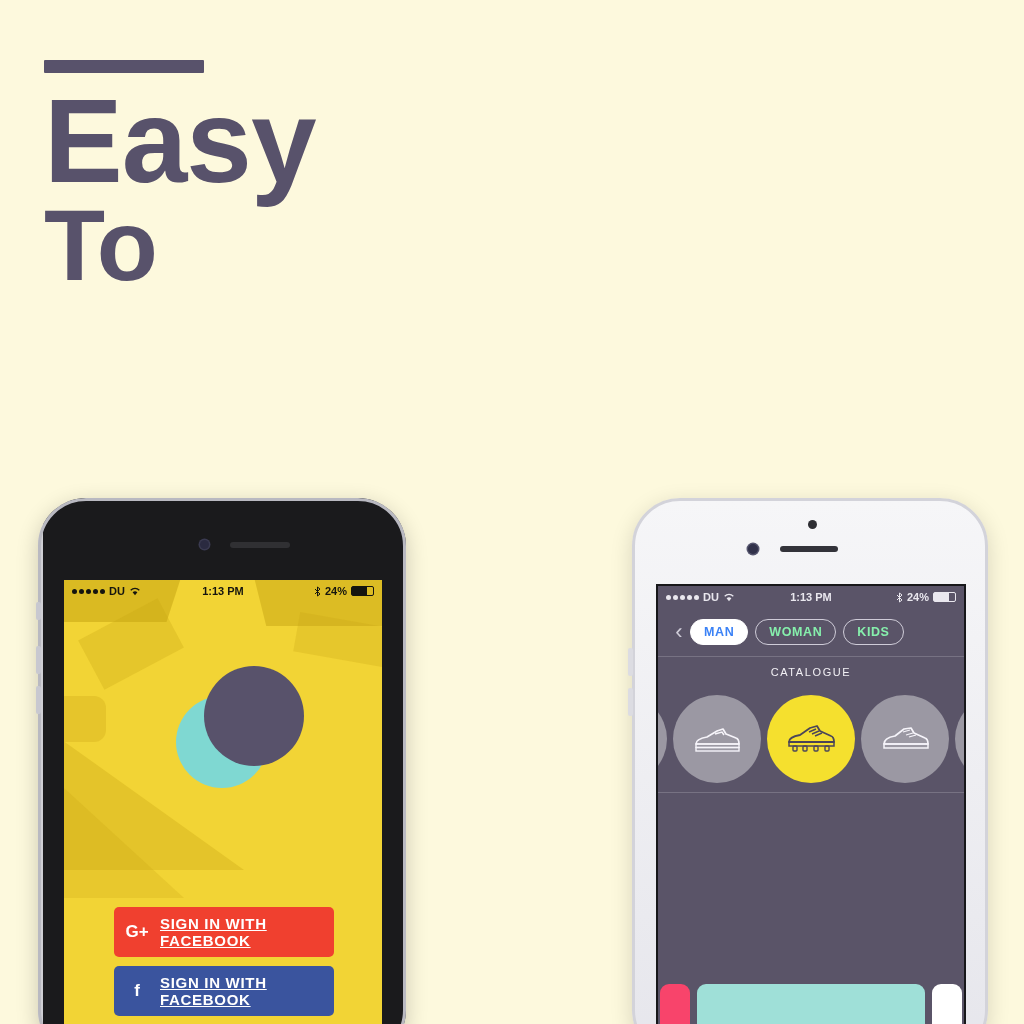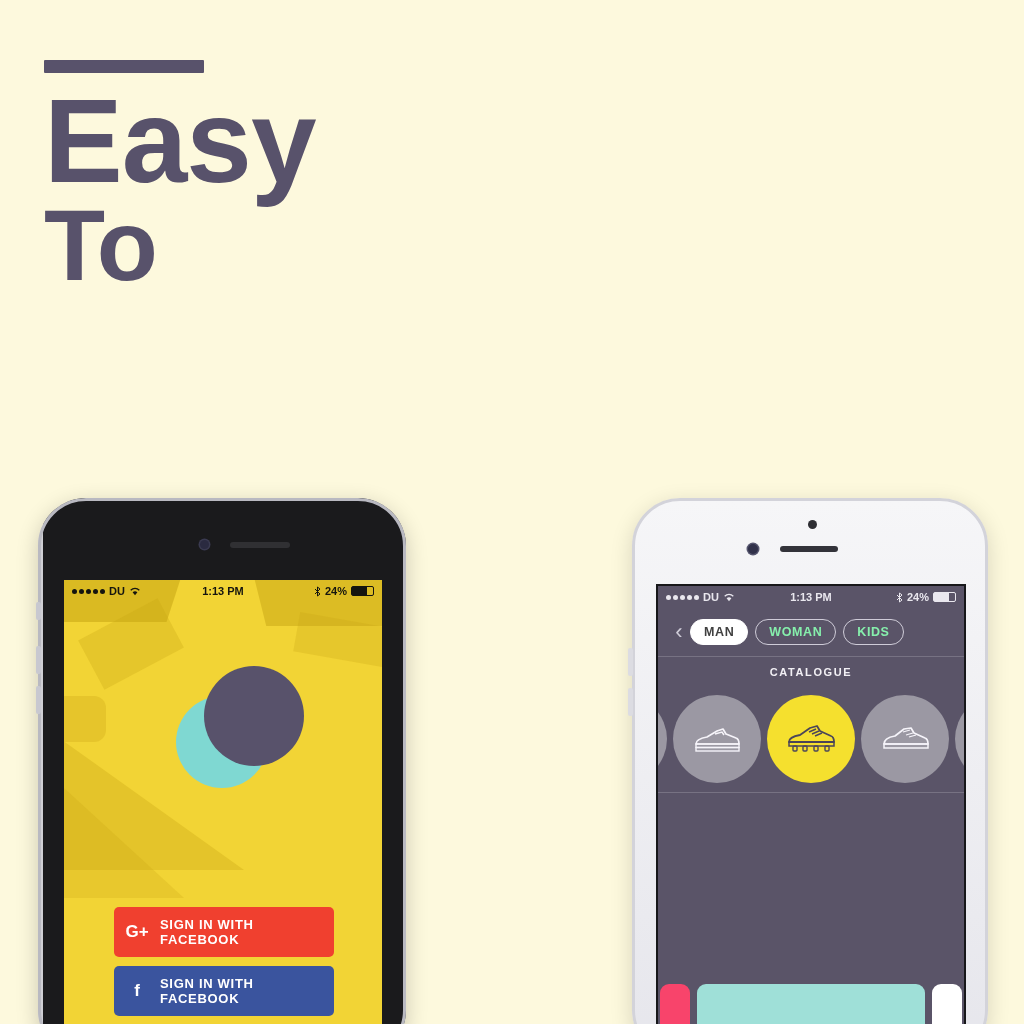--- a/index.html
+++ b/index.html
@@ -83,21 +83,21 @@
 
   .signin-btn {
     position: absolute; left: 50px; width: 220px; height: 50px;
     border-radius: 5px; display: flex; align-items: center;
     color: #fff; cursor: pointer;
   }
   .signin-btn .gicon, .signin-btn .ficon {
     width: 46px; text-align: center; font-size: 17px; font-weight: bold;
     flex: 0 0 46px;
   }
-  .signin-btn .lbl { font-size: 13px; font-weight: bold; letter-spacing: .7px; }
+  .signin-btn .lbl { font-size: 15px; font-weight: bold; letter-spacing: .7px; text-decoration: underline; }
   #btn-google { top: 327px; background: #f0402f; }
   #btn-facebook { top: 386px; background: #3a549e; }
 
   
   #phone-right { left: 632px; top: 498px; width: 356px; height: 560px; }
   #phone-right .body {
     background: linear-gradient(180deg,#f6f6f8 0%,#e6e6ec 100%);
     border: 3px solid #d3d3da;
     box-shadow: 0 6px 22px rgba(0,0,0,.15);
   }
@@ -116,28 +116,28 @@
   .back-chev {
     width: 22px; font-size: 22px; color: #cfccd8; line-height: 1;
     cursor: pointer; flex: 0 0 22px; text-align: center;
   }
   .seg {
     border: 1.5px solid #cfccd8; border-radius: 14px;
     padding: 5px 13px; font-size: 12.5px; font-weight: bold;
     color: #86efac; letter-spacing: .6px; margin-right: 7px;
     cursor: pointer; white-space: nowrap;
   }
-  .seg.active { background: #ffffff; color: #404040; border-color: #ffffff; }
+  .seg.active { background: #ffffff; color: #3b82f6; border-color: #ffffff; }
 
   .divider { position: absolute; left: 0; right: 0; height: 1px; background: rgba(255,255,255,.18); }
 
   .cat-title {
     position: absolute; left: 0; right: 0; top: 80px;
     text-align: center; font-size: 11px; letter-spacing: 1.6px;
-    color: #f2f0f5; font-weight: bold;
+    color: #f2f0f5; font-weight: normal;
   }
 
   .carousel {
     position: absolute; left: 0; right: 0; top: 104px; height: 98px;
     display: flex; align-items: center; justify-content: center; gap: 6px;
     overflow: hidden;
   }
   .shoe-circle {
     border-radius: 50%; display: flex; align-items: center;
     justify-content: center; flex: 0 0 auto; cursor: pointer;

